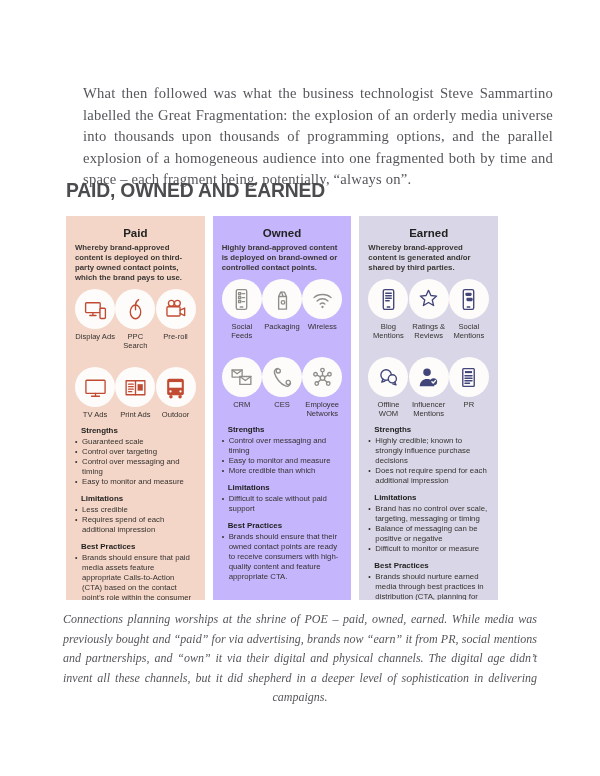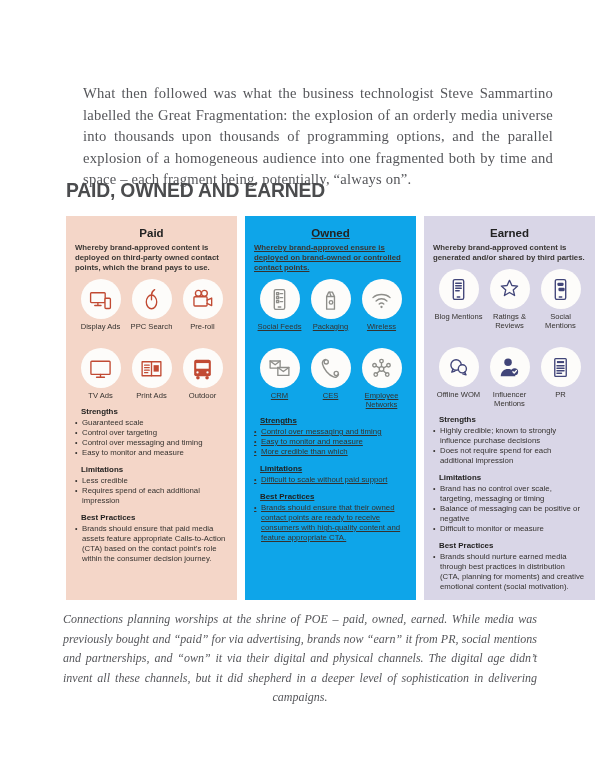--- a/index.html
+++ b/index.html
@@ -7,25 +7,25 @@
         font-family:"Liberation Sans",sans-serif;}
 
   .intro{position:absolute;left:66px;top:66px;width:470px;margin:17px;
          font-family:"Liberation Serif",serif;font-size:14.6px;line-height:21.5px;
          color:#55565a;text-align:justify;letter-spacing:.2px;}
 
   .heading{position:absolute;left:66px;top:178px;margin:0;
            font-size:21px;font-weight:700;color:#4b4c4e;letter-spacing:-.2px;
            transform:scaleX(.92);transform-origin:left center;white-space:nowrap;}
 
-  .columns{position:absolute;left:66px;top:216px;width:529px;display:flex;gap:8px;border-radius:17px;}
+  .columns{position:absolute;left:66px;top:216px;width:432px;display:flex;gap:8px;border-radius:17px;}
   .col{flex:1 1 0;height:384px;overflow:hidden;box-sizing:border-box;
        padding:11px 9px 10px 9px;color:#35322f;}
   .col.paid{background:#f4d6c8;}
-  .col.owned{background:#0ea5e9;text-decoration:underline;}
+  .col.owned{background:#c4b5fd;}
   .col.earned{background:#d9d6e7;}
 
   .col-title{margin:0 0 4px 0;text-align:center;font-size:11.5px;font-weight:700;color:#222;}
   .col-desc{margin:0 0 6px 0;font-size:7.8px;line-height:10px;font-weight:700;color:#3a3734;}
 
   .icon-grid{display:grid;grid-template-columns:1fr 1fr 1fr;row-gap:17px;margin-bottom:7px;}
   .icon-cell{display:flex;flex-direction:column;align-items:center;}
   .circle{width:40px;height:40px;border-radius:50%;background:#fdfcfa;
           display:flex;align-items:center;justify-content:center;margin-bottom:3px;}
   .paid  .circle{color:#c14a33;}
@@ -156,21 +156,21 @@
       <div class="sec">
         <h3 class="sec-title">Best Practices</h3>
         <div class="li">
             <span>Brands should ensure that paid media assets feature appropriate Calls-to-Action (CTA) based on the contact point’s role within the consumer decision journey.</span>
           </div>
       </div>
     </section>
 
     <section class="col owned">
       <h2 class="col-title">Owned</h2>
-      <p class="col-desc">Whereby brand-approved ensure is deployed on brand-owned or controlled contact points.</p>
+      <p class="col-desc">Highly brand-approved content is deployed on brand-owned or controlled contact points.</p>
       <div class="icon-grid">
         <div class="icon-cell">
           <div class="circle">
             <svg class="ic" viewBox="0 0 24 24">
               <rect class="s" x="7" y="2.5" width="10" height="19" rx="1.5"></rect>
               <rect class="s" x="9.2" y="5.4" width="2" height="2"></rect>
                 <path class="s" d="M12.6 6.4h2.4"></path>
               <rect class="s" x="9.2" y="9.2" width="2" height="2"></rect>
                 <path class="s" d="M12.6 10.2h2.4"></path>
               <rect class="s" x="9.2" y="13" width="2" height="2"></rect>

